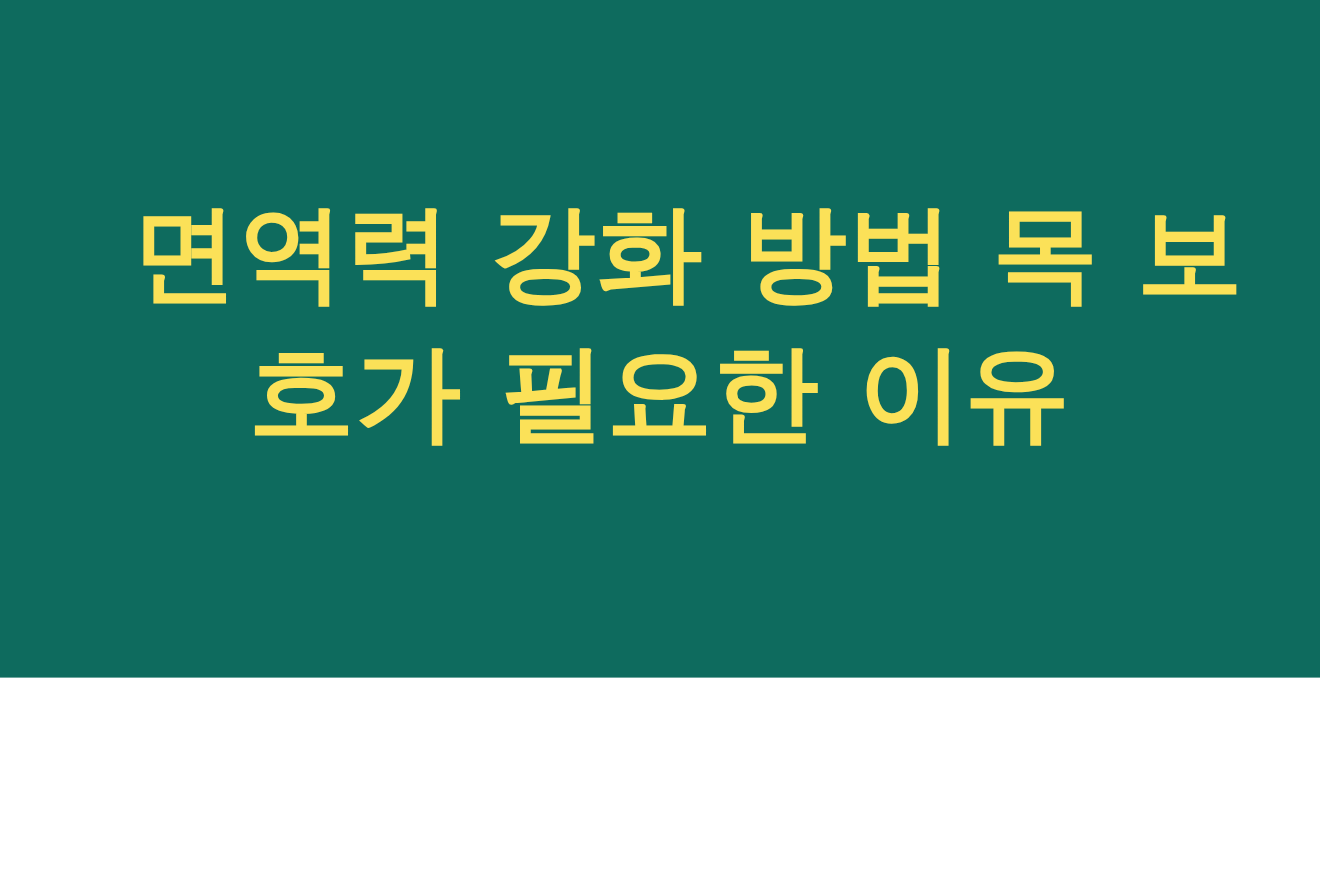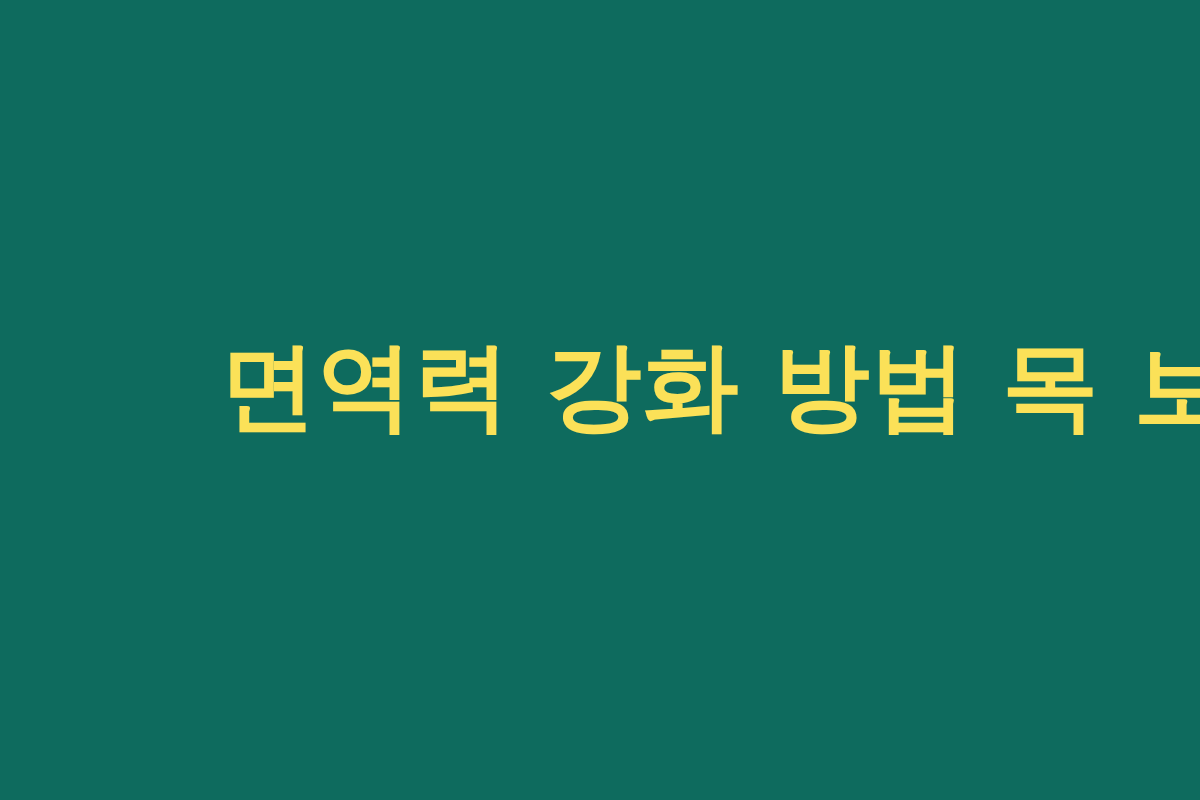--- a/index.html
+++ b/index.html
@@ -11,26 +11,26 @@
   body {
     width: 1200px;
     height: 800px;
     overflow: hidden;
     font-family: "DejaVu Sans", "Liberation Sans", sans-serif;
   }
 
   .banner {
     position: relative;
     width: 1200px;
-    height: 800px;
+    height: 616px;
     box-sizing: border-box;
     background-color: #0E6B5E;
     display: flex;
     align-items: center;
-    justify-content: flex-end;
+    justify-content: center;
   }
 
   .title-block {
     width: 1000px;
     text-align: center;
     padding: 0 20px;
     box-sizing: border-box;
     
     transform: translateY(-14px);
   }
@@ -46,14 +46,15 @@
     white-space: nowrap;
     -webkit-font-smoothing: antialiased;
   }
 </style>
 </head>
 <body>
 
 <div class="banner">
   <div class="title-block">
     <span class="title-line">면역력 강화 방법 목 보</span>
+    <span class="title-line">호가 필요한 이유</span>
   </div>
 </div>
 
 </body></html>

